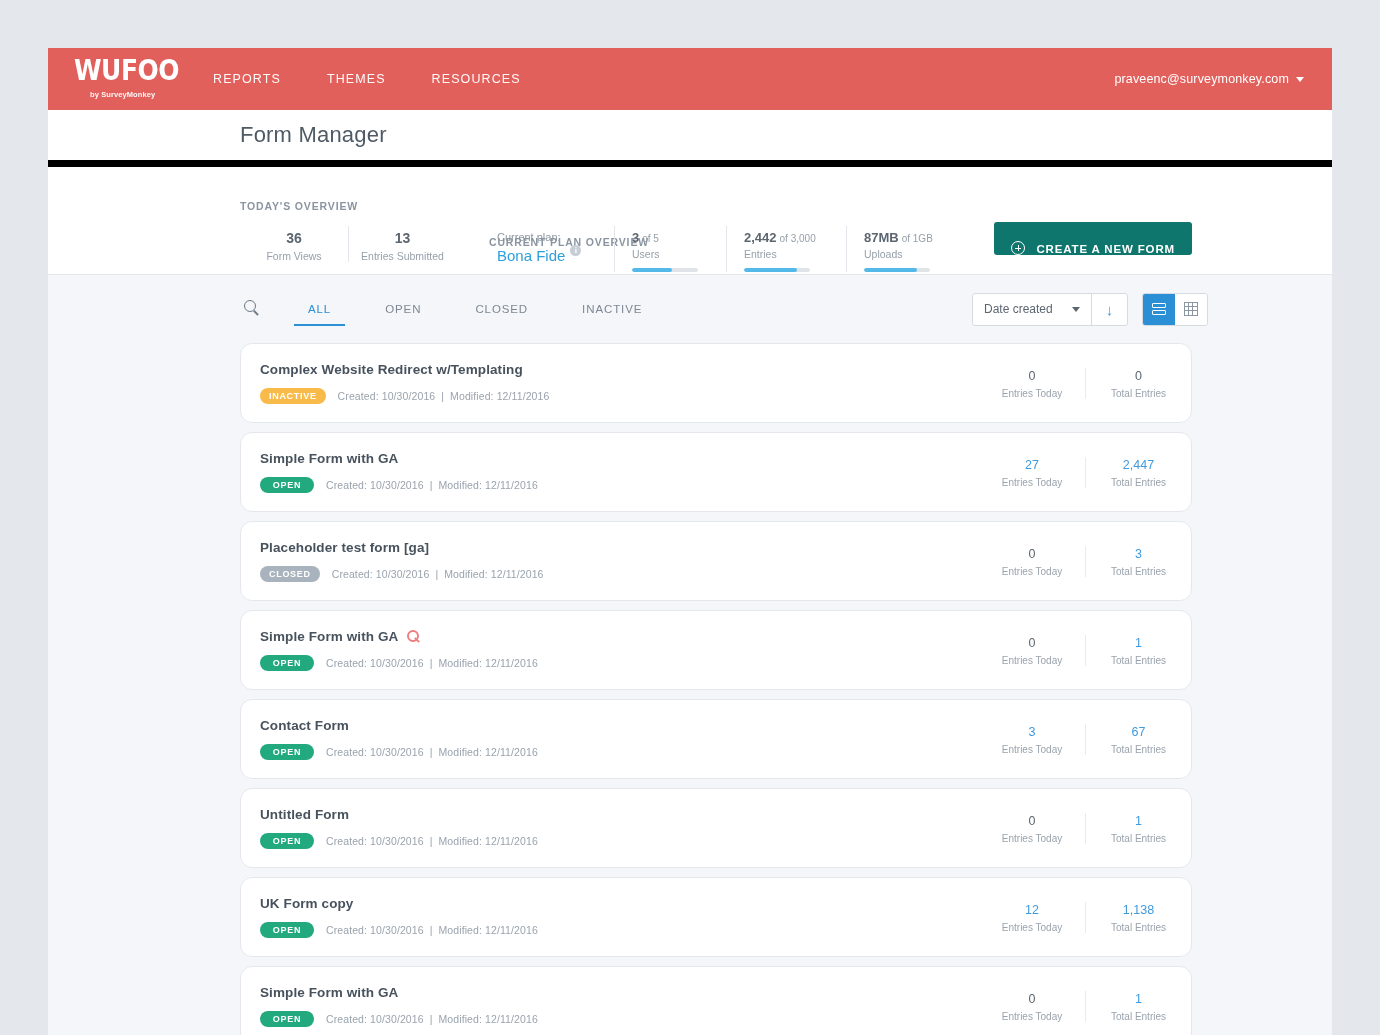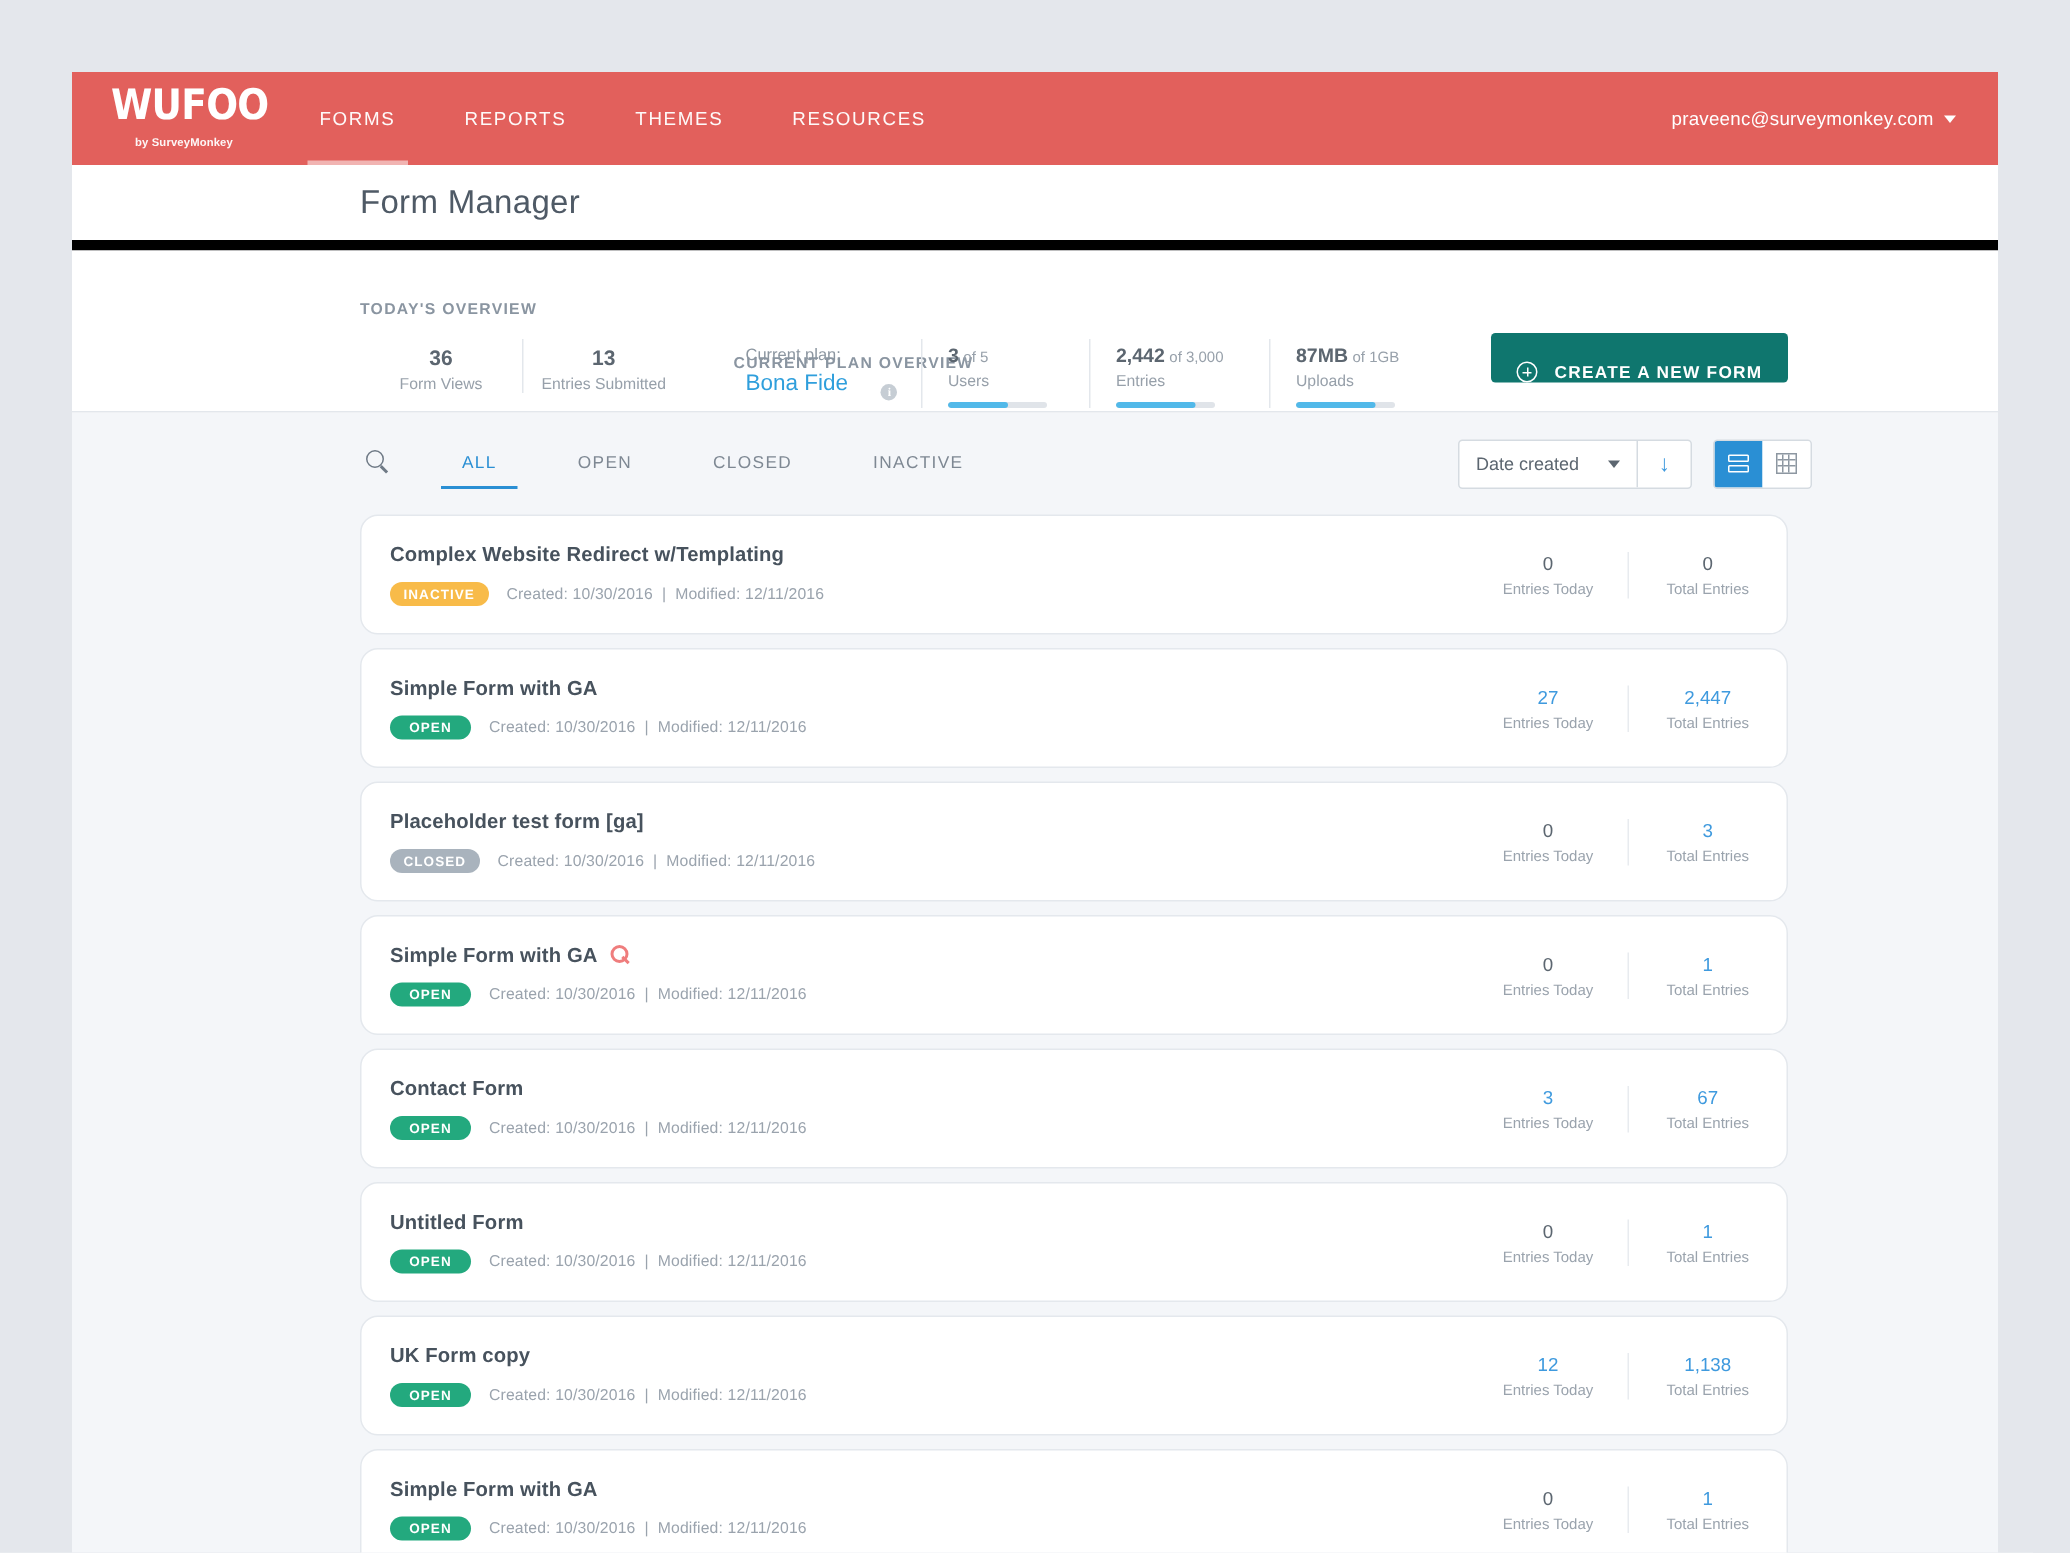--- a/index.html
+++ b/index.html
@@ -167,22 +167,22 @@
   .plan-cur {
     font-size: 11px;
     color: #8c96a0;
     line-height: 16px;
   }
   .plan-name {
     font-size: 15px;
     color: #2f9fdc;
     line-height: 22px;
     display: flex;
-    align-items: flex-end;
-    gap: 22px;
+    align-items: flex-start;
+    gap: 5px;
     cursor: pointer;
   }
   .info-dot {
     width: 11px; height: 11px;
     border-radius: 50%;
     background: #c6cdd4;
     color: #ffffff;
     font-size: 8px;
     line-height: 11px;
     text-align: center;
@@ -489,23 +489,20 @@
 <body>
 
 <div id="app">
 
   <div class="topnav">
     <div class="logo-wrap">
       <div class="logo-mark">WUFOO</div>
       <div class="logo-sub">by SurveyMonkey</div>
     </div>
     <div class="nav-items">
-      <div class="nav-item active">
-        <span>FORMS</span>
-      </div>
       <div class="nav-item">
         <span>REPORTS</span>
       </div>
       <div class="nav-item">
         <span>THEMES</span>
       </div>
       <div class="nav-item">
         <span>RESOURCES</span>
       </div>
     </div>

